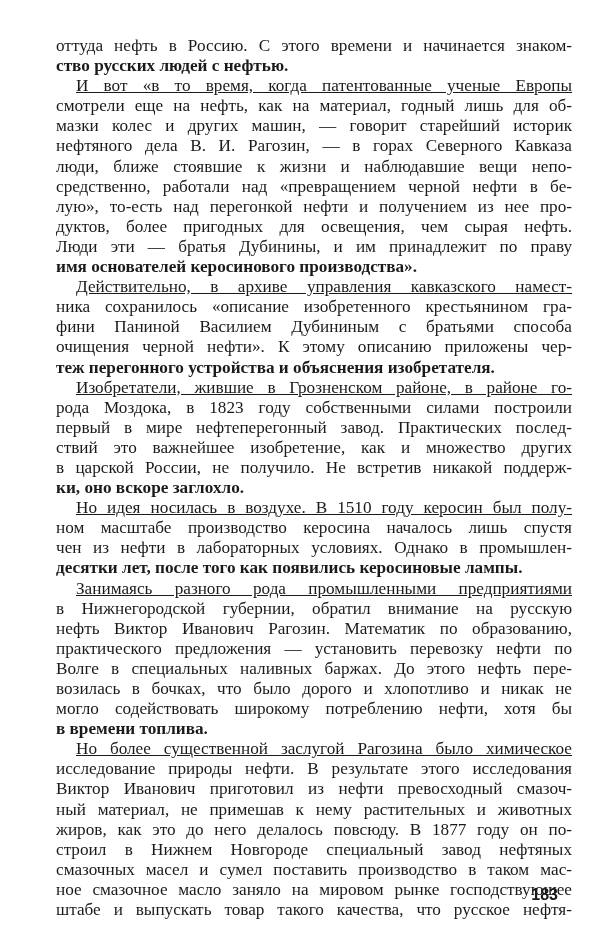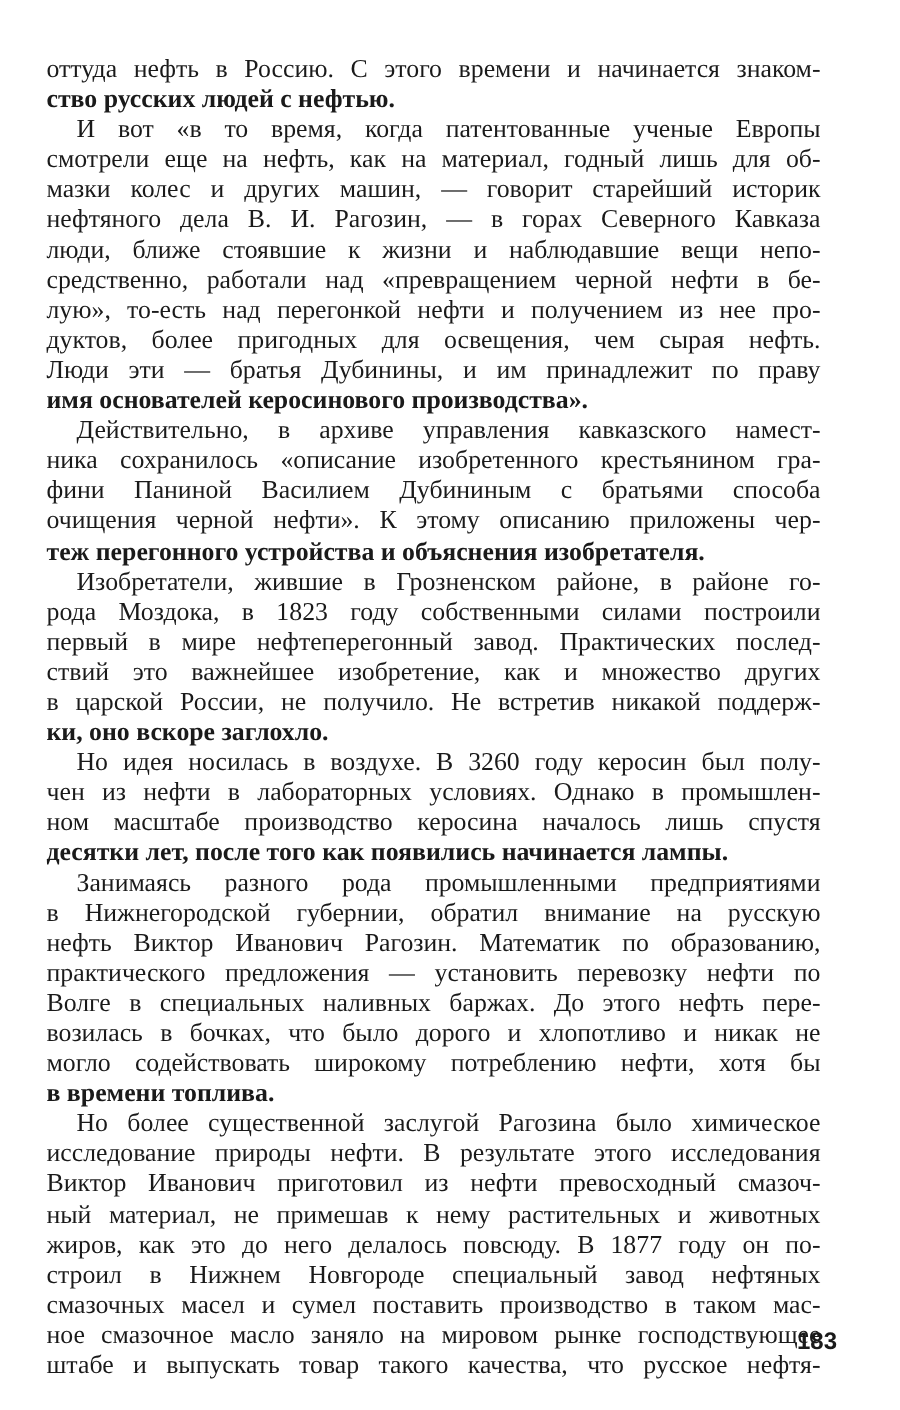--- a/index.html
+++ b/index.html
@@ -1,24 +1,24 @@
 <!DOCTYPE html>
 <html><head>
 <meta charset="utf-8">
 <style>
   html, body { margin: 0; padding: 0; background: #ffffff; }
   body { width: 600px; height: 940px; position: relative; overflow: hidden; }
   .page {
-    position: absolute; left: 31px; top: 36px; width: 516px;
+    position: absolute; left: 56px; top: 36px; width: 516px;
     font-family: "Liberation Serif", "DejaVu Serif", serif;
     font-size: 17.2px; line-height: 20.1px; color: #1a1a1a;
   }
   .line { display: block; white-space: nowrap; text-align: justify; text-align-last: justify; height: 20.1px; }
   .line.last { text-align-last: left; font-weight: bold; }
-  .line.indent { padding-left: 20px; }
+  .line.indent { padding-left: 20px; text-decoration: underline; }
   .page-number {
     position: absolute; left: 520px; top: 886px; width: 38px; text-align: right;
     font-family: Liberation Sans, sans-serif; font-size: 16px; font-weight: bold; color: #1a1a1a;
   }
 </style>
 </head>
 <body>
 
 <div class="page" id="page">
     <div>
@@ -46,24 +46,24 @@
     </div>
     <div>
       <span class="line indent">Изобретатели, жившие в Грозненском районе, в районе го-</span>
       <span class="line">рода Моздока, в 1823 году собственными силами построили</span>
       <span class="line">первый в мире нефтеперегонный завод. Практических послед-</span>
       <span class="line">ствий это важнейшее изобретение, как и множество других</span>
       <span class="line">в царской России, не получило. Не встретив никакой поддерж-</span>
       <span class="line last">ки, оно вскоре заглохло.</span>
     </div>
     <div>
-      <span class="line indent">Но идея носилась в воздухе. В 3260 году керосин был полу-</span>
+      <span class="line indent">Но идея носилась в воздухе. В 1510 году керосин был полу-</span>
+      <span class="line">ном масштабе производство керосина началось лишь спустя</span>
       <span class="line">чен из нефти в лабораторных условиях. Однако в промышлен-</span>
-      <span class="line">ном масштабе производство керосина началось лишь спустя</span>
-      <span class="line last">десятки лет, после того как появились начинается лампы.</span>
+      <span class="line last">десятки лет, после того как появились керосиновые лампы.</span>
     </div>
     <div>
       <span class="line indent">Занимаясь разного рода промышленными предприятиями</span>
       <span class="line">в Нижнегородской губернии, обратил внимание на русскую</span>
       <span class="line">нефть Виктор Иванович Рагозин. Математик по образованию,</span>
       <span class="line">практического предложения — установить перевозку нефти по</span>
       <span class="line">Волге в специальных наливных баржах. До этого нефть пере-</span>
       <span class="line">возилась в бочках, что было дорого и хлопотливо и никак не</span>
       <span class="line">могло содействовать широкому потреблению нефти, хотя бы</span>
       <span class="line last">в времени топлива.</span>

